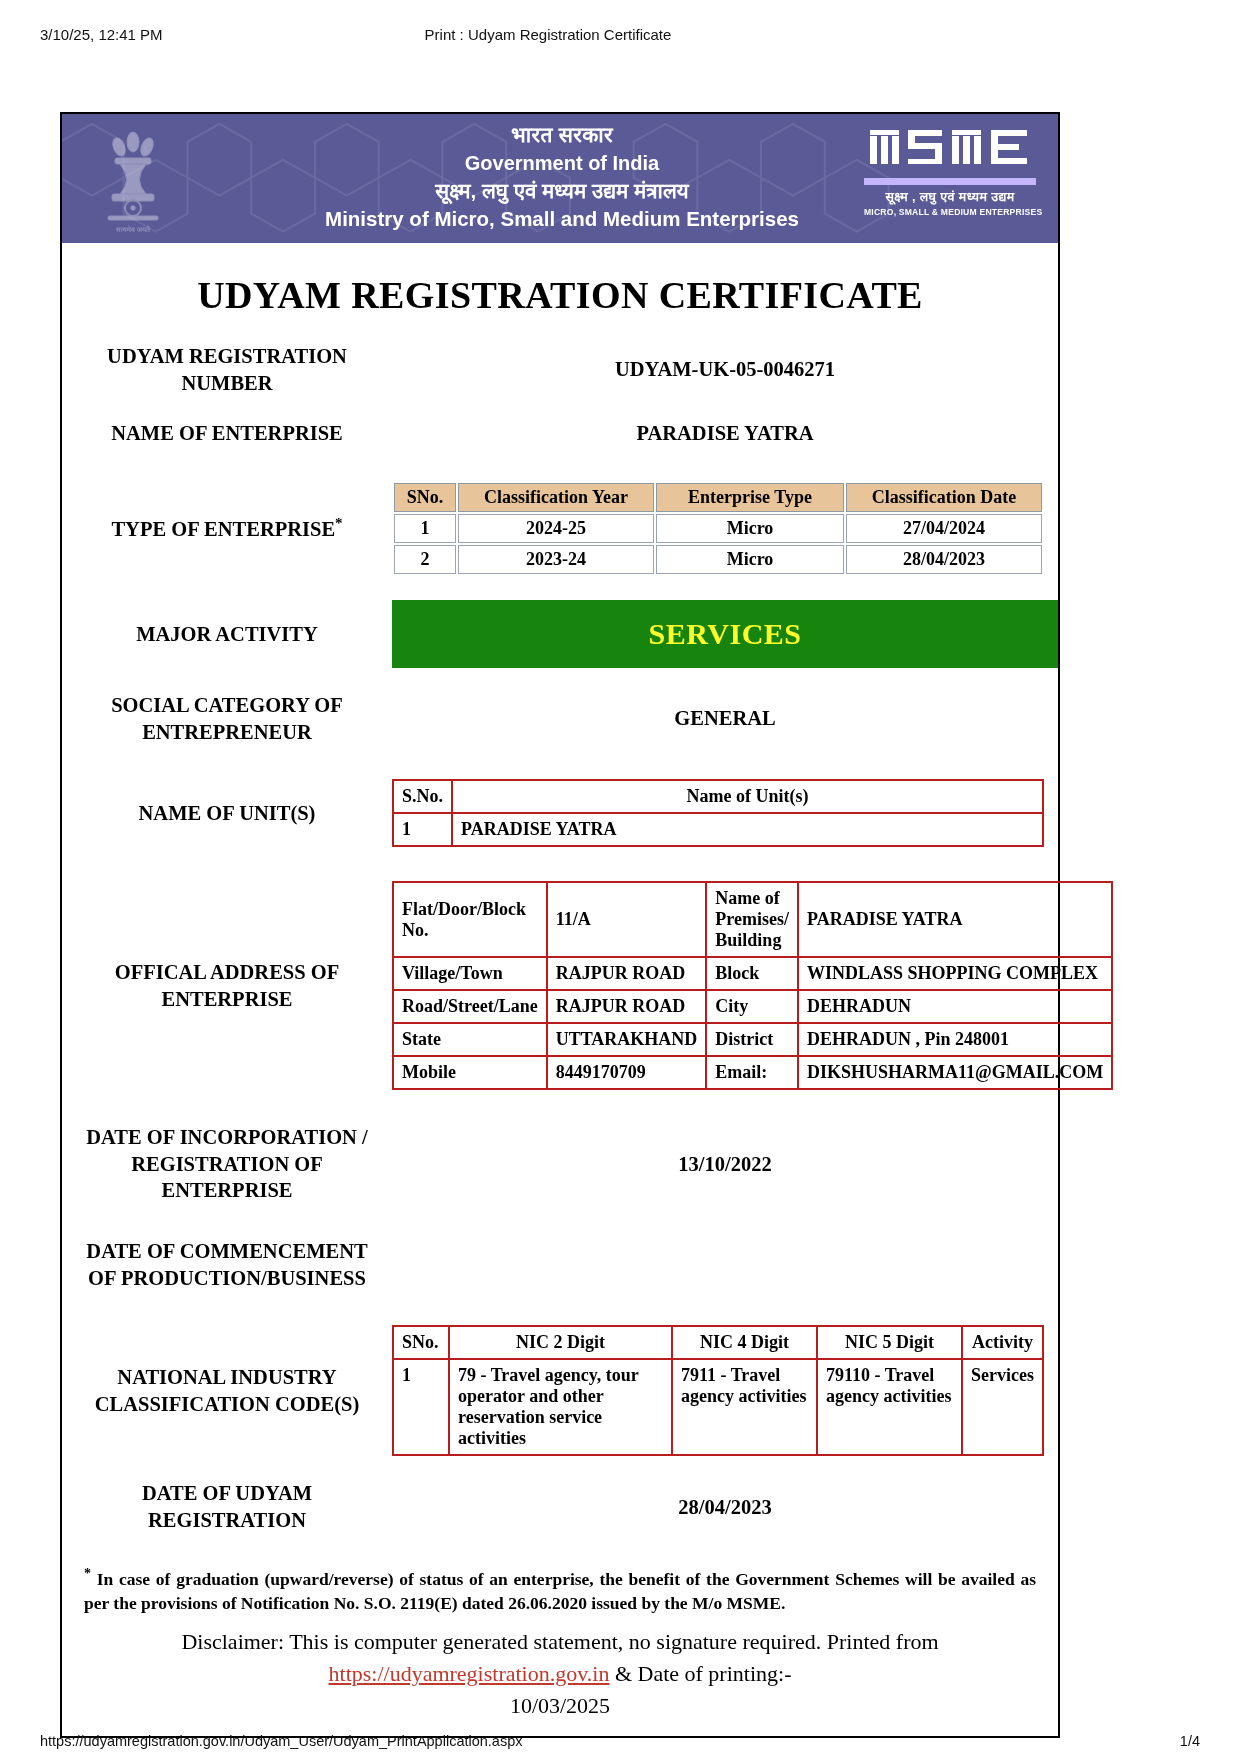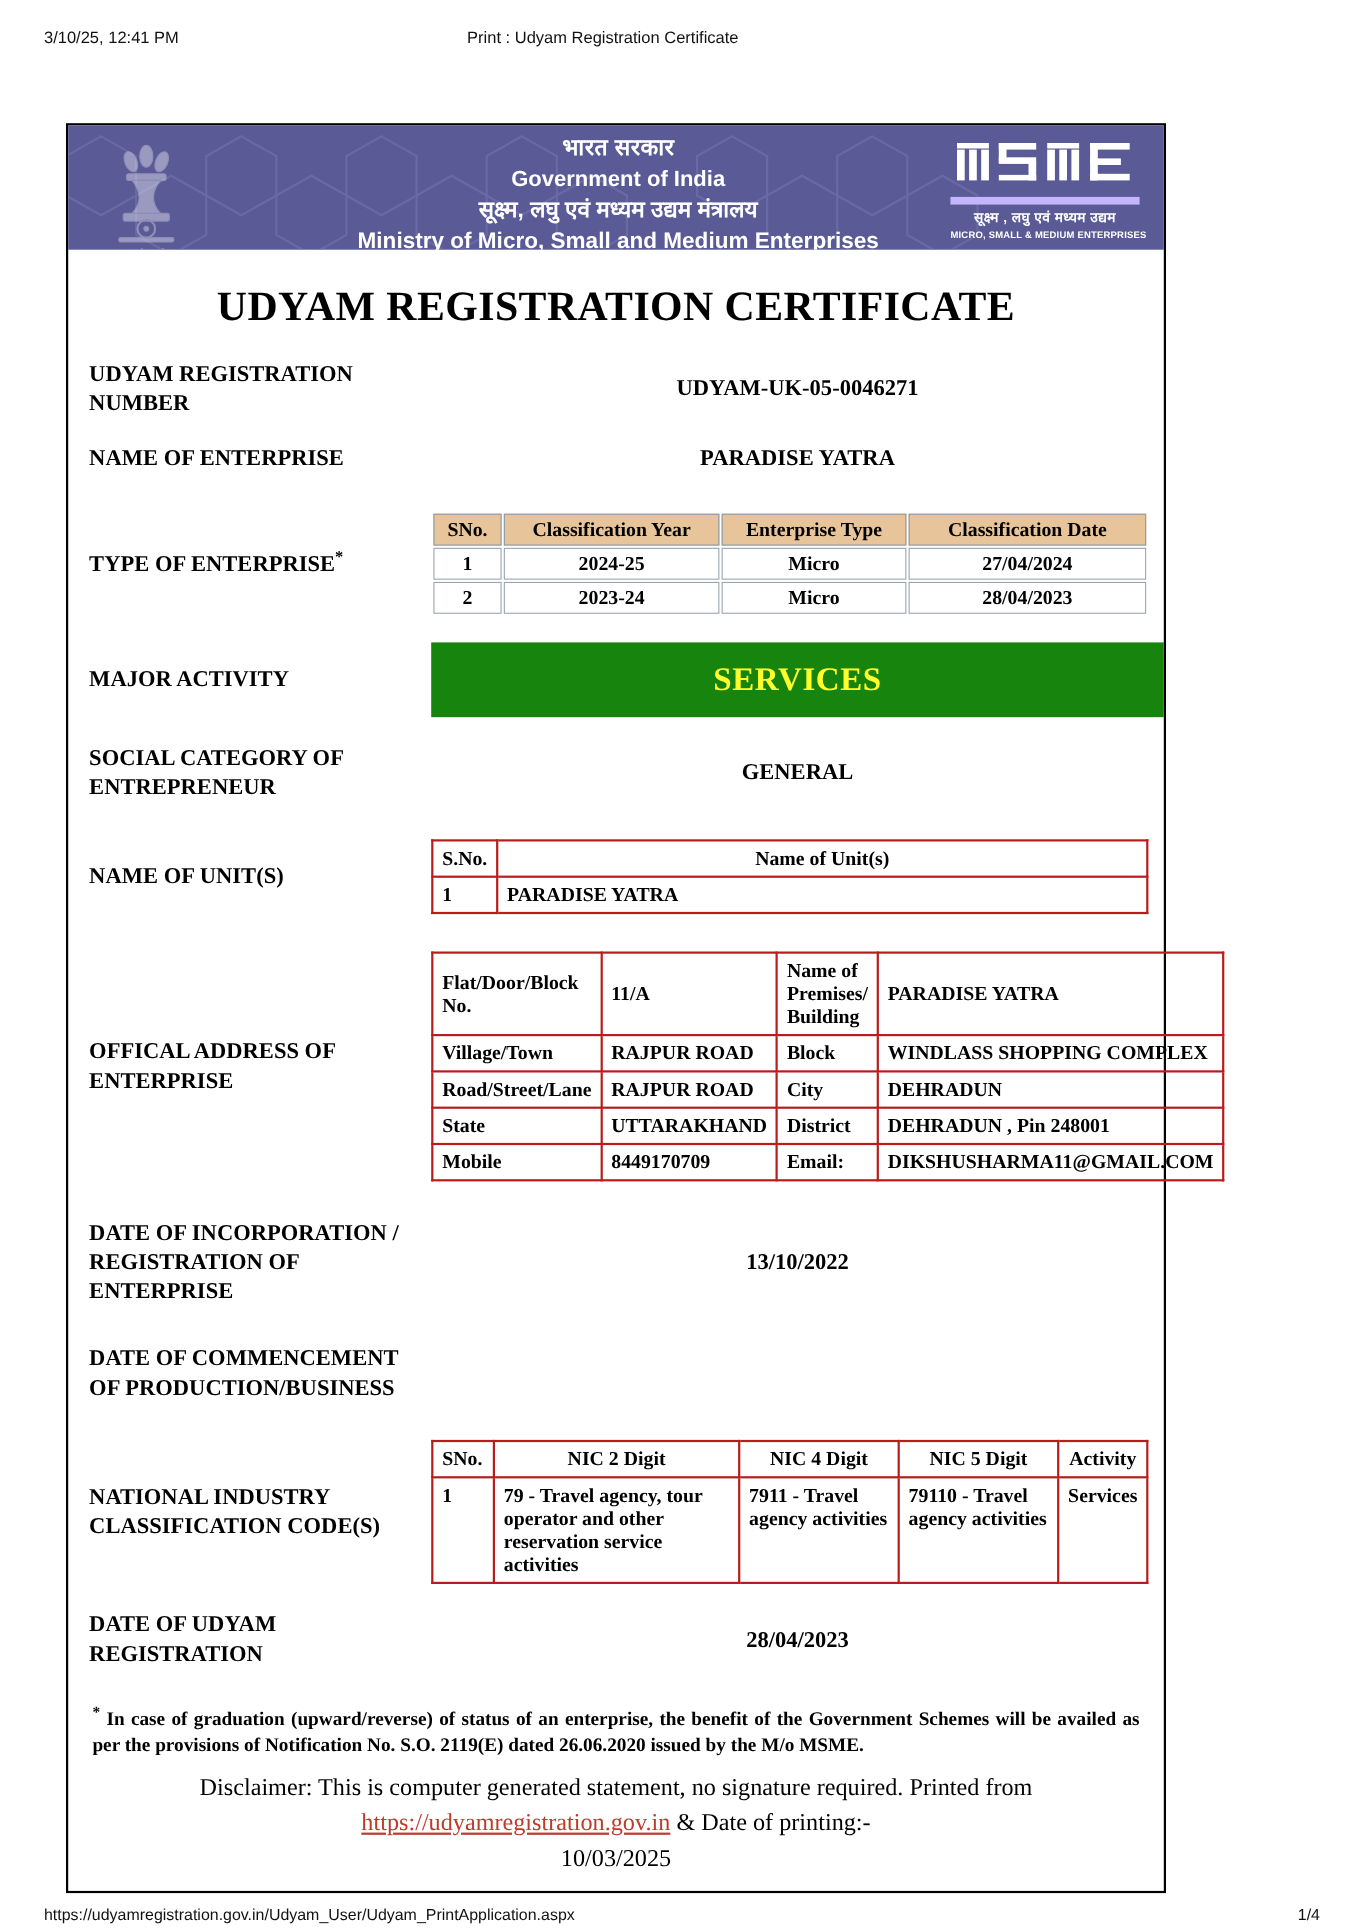--- a/index.html
+++ b/index.html
@@ -37,21 +37,21 @@
     position: absolute;
     left: 60px; top: 112px;
     width: 1000px;
     border: 2px solid #000;
     background: #fff;
   }
 
   
   .banner {
     position: relative;
-    height: 113px;
+    height: 129px;
     background: #5a5a96;
     overflow: hidden;
   }
   .banner .hexes {
     position: absolute; inset: 0;
     opacity: .5;
   }
   .emblem {
     position: absolute; left: 36px; top: 8px;
     width: 70px; height: 115px;
@@ -111,21 +111,21 @@
   }
 
   .row {
     display: flex;
     align-items: center;
     width: 100%;
   }
   .lbl {
     width: 330px;
     flex: 0 0 330px;
-    text-align: left;
+    text-align: center;
     font-size: 20.5px;
     font-weight: bold;
     line-height: 1.3;
     padding: 0 19px;
   }
   .val {
     flex: 1 1 auto;
     text-align: center;
     font-size: 20.5px;
     font-weight: bold;
@@ -294,21 +294,21 @@
     <div class="row">
       <div class="lbl">
         <span>TYPE OF ENTERPRISE</span><span class="sup">*</span>
       </div>
       <div class="val-wrap">
         <table class="t">
           <thead>
             <tr>
               <th style="width:62px">SNo.</th>
               <th style="width:196px">Classification Year</th>
-              <th style="width:168px">Enterprise Type</th>
+              <th style="width:188px">Enterprise Type</th>
               <th>Classification Date</th>
             </tr>
           </thead>
           <tbody>
             <tr>
               <td>1</td>
               <td>2024-25</td>
               <td>Micro</td>
               <td>27/04/2024</td>
             </tr>

